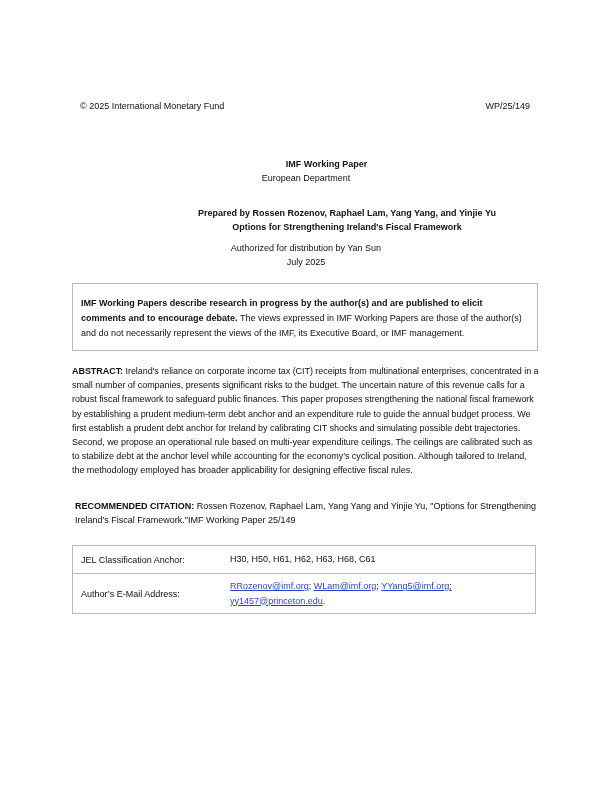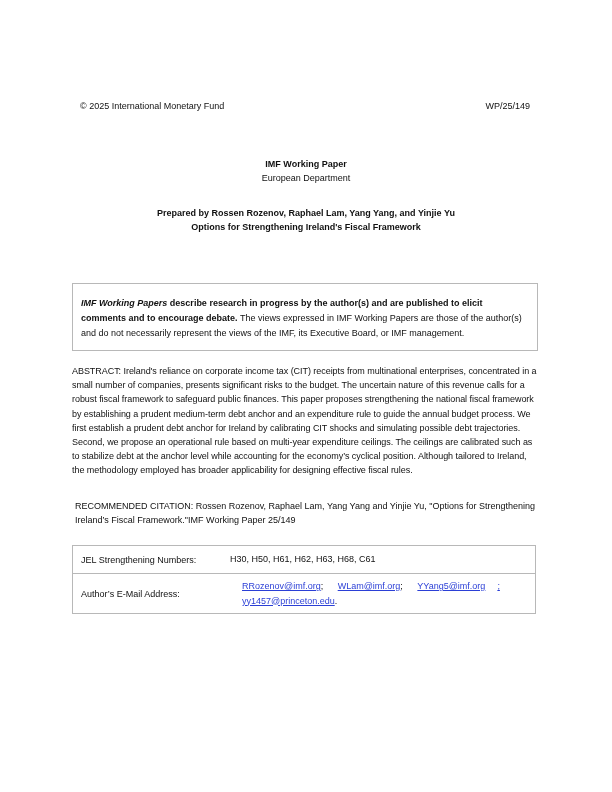--- a/index.html
+++ b/index.html
@@ -34,50 +34,50 @@
       line-height: 12px;
     }
     .center-block {
       position: absolute;
       left: 0;
       width: 612px;
       text-align: center;
       font-size: 9px;
       line-height: 14px;
     }
-    .bold { font-weight: bold; }
+    .bold { font-weight: bold; margin-left: 41px; }
     .title-block { top: 157px; }
     .paper-title-block { top: 206px; }
     .auth-block { top: 241px; }
 
     .notice-box {
       position: absolute;
       left: 72px;
       top: 283px;
       width: 466px;
       height: 68px;
       border: 1px solid #b8b8b8;
       box-sizing: border-box;
       padding: 12px 8px 0 8px;
       font-size: 9px;
       line-height: 15px;
     }
-    .notice-box .em { font-weight: bold; font-style: italic; }
+    .notice-box .em { font-weight: bold; }
     .notice-box .strong { font-weight: bold; }
 
     .abstract {
       position: absolute;
       left: 72px;
       top: 364px;
       width: 468px;
       font-size: 9px;
       line-height: 14.2px;
       letter-spacing: -0.05px;
     }
-    .abstract .lead, .citation .lead { font-weight: normal; }
+    .abstract .lead, .citation .lead { font-weight: bold; }
 
     .citation {
       position: absolute;
       left: 75px;
       top: 499px;
       width: 468px;
       font-size: 9px;
       line-height: 14.2px;
     }
 
@@ -107,21 +107,20 @@
       line-height: 14px;
     }
     .info-value {
       flex: 1;
       line-height: 14.5px;
     }
     .email-link {
       color: #2b3fd6;
       text-decoration: underline;
       cursor: pointer;
-      margin-left: 12px;
     }
   </style>
 </head>
 <body>
 
 <div class="page">
 
   <div class="header-row">
     <span>© 2025 International Monetary Fund</span>
     <span>WP/25/149</span>
@@ -130,36 +129,40 @@
   <div class="center-block title-block">
     <div class="bold">IMF Working Paper</div>
     <div>European Department</div>
   </div>
 
   <div class="center-block paper-title-block bold">
     <div>Prepared by Rossen Rozenov, Raphael Lam, Yang Yang, and Yinjie Yu</div>
     <div>Options for Strengthening Ireland's Fiscal Framework</div>
   </div>
 
+  <div class="center-block auth-block">
+    <div>Authorized for distribution by Yan Sun</div>
+    <div>July 2025</div>
+  </div>
 
   <div class="notice-box">
     <span class="em">IMF Working Papers</span><span class="strong"> describe research in progress by the author(s) and are published to elicit comments and to encourage debate.</span><span> The views expressed in IMF Working Papers are those of the author(s) and do not necessarily represent the views of the IMF, its Executive Board, or IMF management.</span>
   </div>
 
   <div class="abstract">
     <span class="lead">ABSTRACT:</span><span> Ireland's reliance on corporate income tax (CIT) receipts from multinational enterprises, concentrated in a small number of companies, presents significant risks to the budget. The uncertain nature of this revenue calls for a robust fiscal framework to safeguard public finances. This paper proposes strengthening the national fiscal framework by establishing a prudent medium-term debt anchor and an expenditure rule to guide the annual budget process. We first establish a prudent debt anchor for Ireland by calibrating CIT shocks and simulating possible debt trajectories. Second, we propose an operational rule based on multi-year expenditure ceilings. The ceilings are calibrated such as to stabilize debt at the anchor level while accounting for the economy’s cyclical position. Although tailored to Ireland, the methodology employed has broader applicability for designing effective fiscal rules.</span>
   </div>
 
   <div class="citation">
     <span class="lead">RECOMMENDED CITATION:</span><span> Rossen Rozenov, Raphael Lam, Yang Yang and Yinjie Yu, "Options for Strengthening Ireland’s Fiscal Framework."IMF Working Paper 25/149</span>
   </div>
 
   <div class="info-table">
     <div class="info-row r1">
-      <div class="info-label">JEL Strengthening Numbers:</div>
+      <div class="info-label">JEL Classification Anchor:</div>
       <div class="info-value">H30, H50, H61, H62, H63, H68, C61</div>
     </div>
     <div class="info-row r3">
       <div class="info-label">Author’s E-Mail Address:</div>
       <div class="info-value">
         <div>
           <a class="email-link">RRozenov@imf.org</a><span>; </span><a class="email-link">WLam@imf.org</a><span>; </span><a class="email-link">YYang5@imf.org</a><span class="email-link" style="text-decoration:underline">;</span>
         </div>
         <div>
           <a class="email-link">yy1457@princeton.edu</a><span>.</span>

